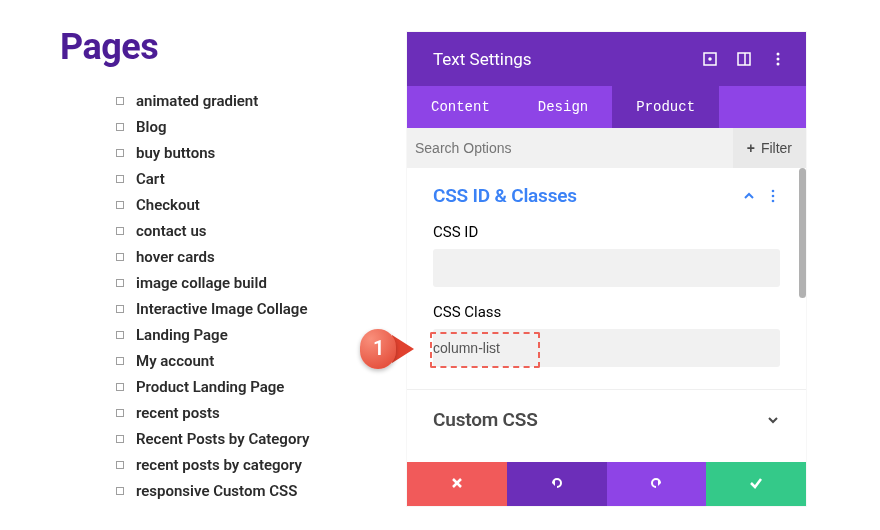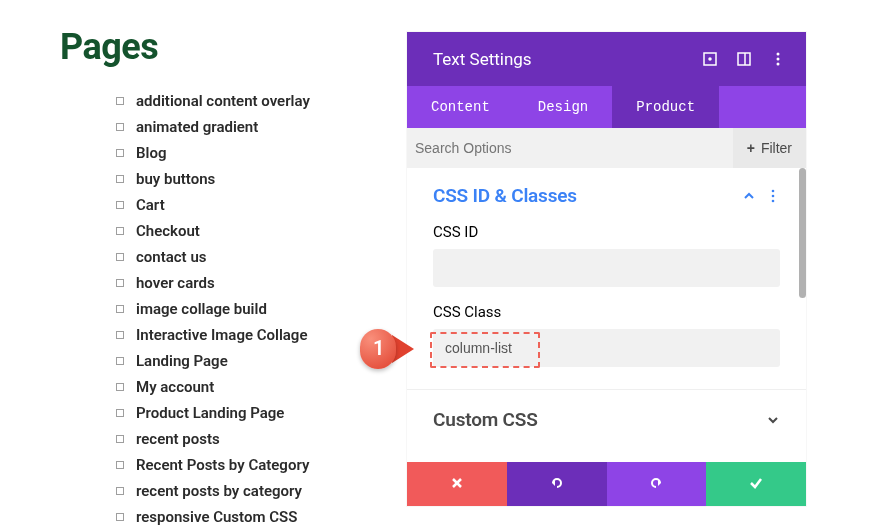--- a/index.html
+++ b/index.html
@@ -10,21 +10,21 @@
       height: 530px;
       position: relative;
       overflow: hidden;
     }
     .pages-heading {
       position: absolute;
       left: 60px;
       top: 26px;
       font-size: 36px;
       font-weight: 700;
-      color: #14532d;
+      color: #4c1d95;
       letter-spacing: -0.5px;
     }
     .pages-list {
       position: absolute;
       left: 114px;
       top: 92px;
       list-style: none;
     }
     .pages-list li {
       position: relative;
@@ -161,21 +161,21 @@
       font-size: 15px;
       color: #000000;
       margin-bottom: 8px;
     }
     .field-input {
       width: 100%;
       height: 38px;
       background: #f1f1f1;
       border: none;
       border-radius: 3px;
-      padding: 0 12px;
+      padding: 0 0;
       font-size: 14px;
       color: #555;
       outline: none;
     }
     .callout-wrapper {
       position: absolute;
       z-index: 10;
       left: 430px;
       top: 332px;
       width: 110px;
@@ -237,21 +237,20 @@
     .section-collapsed {
       padding: 18px 26px 18px 26px;
     }
   </style>
 </head>
 <body>
 
 <h1 class="pages-heading">Pages</h1>
 
 <ul class="pages-list">
-  <li>additional content overlay</li>
   <li>animated gradient</li>
   <li>Blog</li>
   <li>buy buttons</li>
   <li>Cart</li>
   <li>Checkout</li>
   <li>contact us</li>
   <li>hover cards</li>
   <li>image collage build</li>
   <li>Interactive Image Collage</li>
   <li>Landing Page</li>

